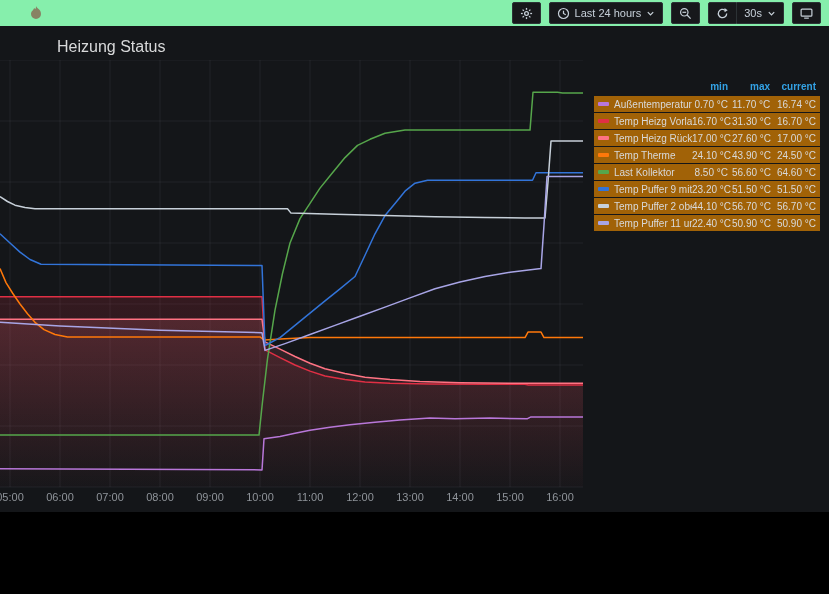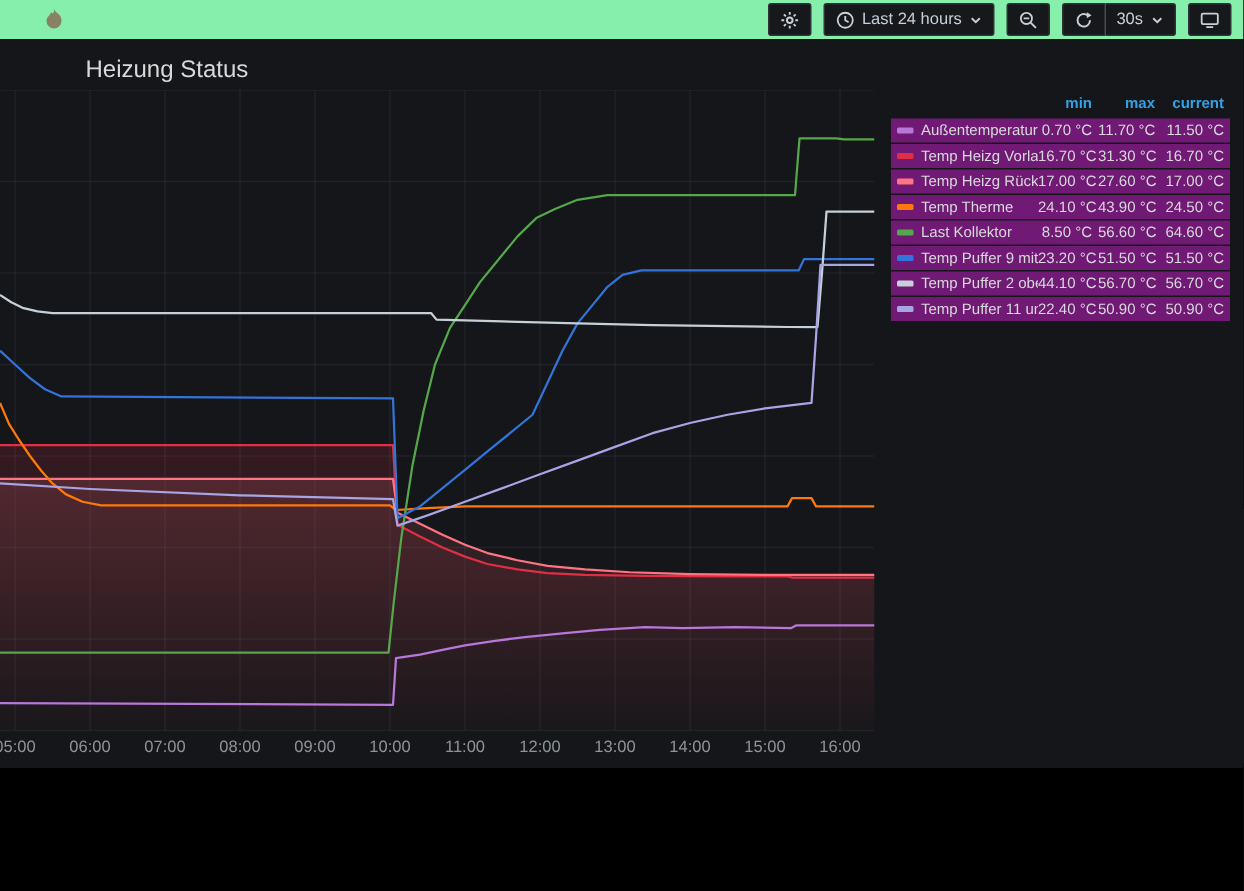--- a/index.html
+++ b/index.html
@@ -31,30 +31,30 @@
     position:absolute;top:26px;left:0;width:829px;height:486px;
     background:#141619;
   }
   .panel-title{
     position:absolute;left:57px;top:12px;
     font-size:16px;font-weight:500;color:#d8d9da;
   }
   #chart-wrap{position:absolute;left:0;top:34px;width:583px;height:448px;}
   
   .legend{
-    position:absolute;left:594px;top:36px;width:226px;
+    position:absolute;left:594px;top:53px;width:226px;
     font-size:10px;color:#d8d9da;
   }
   .lhead,.lrow{
     display:grid;grid-template-columns:1fr 40px 42px 46px;
     align-items:center;
   }
   .lhead{height:15px;color:#33a2e5;font-weight:700;margin-bottom:2px;}
   .lhead span{text-align:right;padding-right:4px;}
-  .lrow{height:16px;background:#701a75;margin-bottom:1px;}
+  .lrow{height:16px;background:#a16207;margin-bottom:1px;}
   .lname{display:flex;align-items:center;gap:5px;padding-left:4px;white-space:nowrap;overflow:hidden;}
   .sw{width:11px;height:4px;border-radius:1px;flex:none;}
   .lval{text-align:right;padding-right:4px;white-space:nowrap;color:#d8d9da;}
 </style>
 </head>
 <body>
 
 <div class="topbar">
   <svg class="logo" viewBox="0 0 16 16">
     <path d="M8 1 C9 4 13 4 13 9 A5 5 0 0 1 3 9 C3 6 6 5 6 3 C7 4 8 5 8 1 Z" fill="#8b2a2a"></path>
@@ -186,21 +186,21 @@
       <span>current</span>
     </div>
 
     <div class="lrow">
       <span class="lname">
           <i class="sw" style="background: rgb(184, 119, 217);"></i>
           <span>Außentemperatur</span>
         </span>
       <span class="lval">0.70 °C</span>
       <span class="lval">11.70 °C</span>
-      <span class="lval">11.50 °C</span>
+      <span class="lval">16.74 °C</span>
     </div>
     <div class="lrow">
       <span class="lname">
           <i class="sw" style="background: rgb(224, 47, 68);"></i>
           <span>Temp Heizg Vorlauf</span>
         </span>
       <span class="lval">16.70 °C</span>
       <span class="lval">31.30 °C</span>
       <span class="lval">16.70 °C</span>
     </div>

